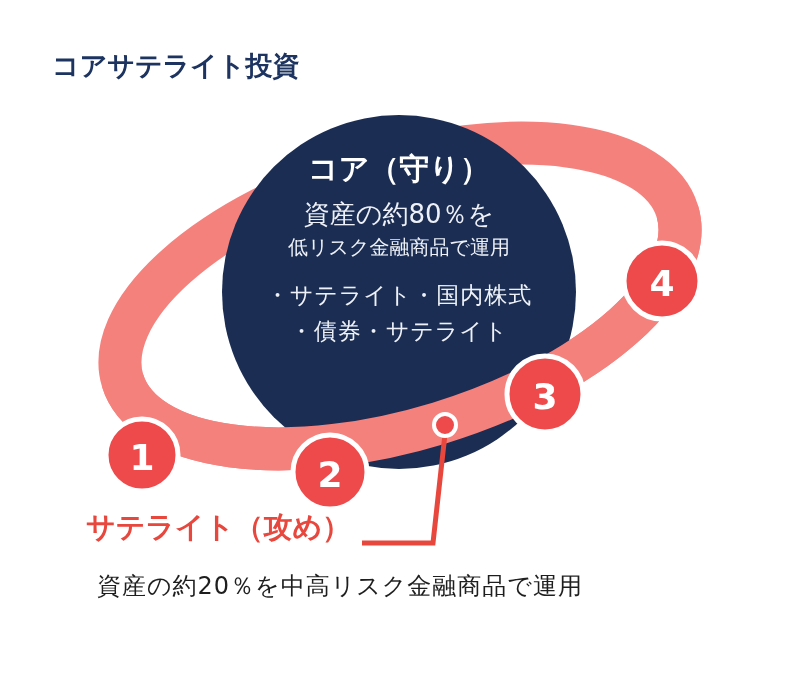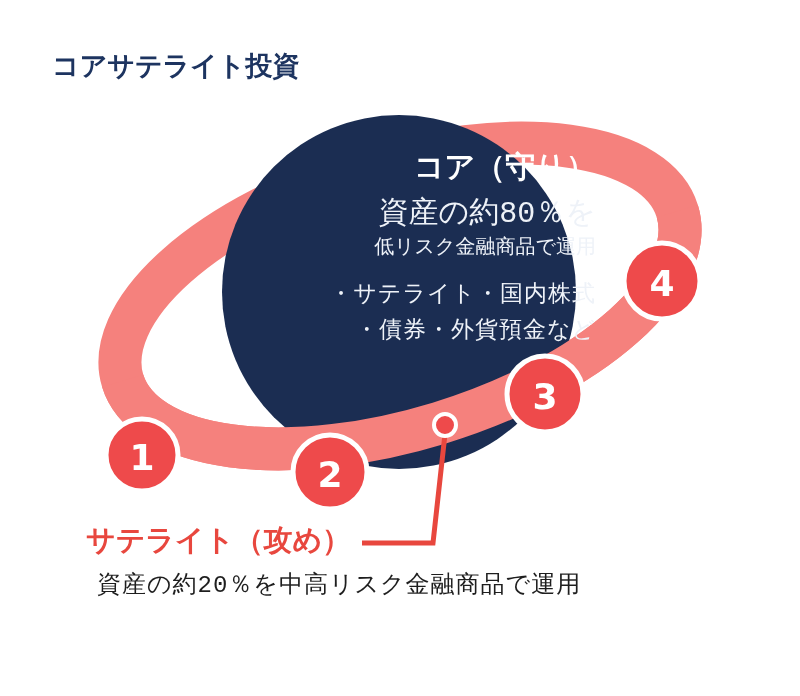--- a/index.html
+++ b/index.html
@@ -16,49 +16,48 @@
     overflow: hidden;
   }
   .canvas svg {
     position: absolute;
     left: 0;
     top: 0;
   }
   .txt {
     position: absolute;
     white-space: nowrap;
-    font-family: Liberation Mono, monospace;
   }
   .diagram-title {
     left: 52px;
     top: 48px;
     font-size: 27px;
     font-weight: 700;
     color: #1d3460;
   }
   .core-line {
-    left: 236px;
+    left: 219px;
     width: 360px;
-    text-align: right;
+    text-align: center;
     color: #eef2f8;
   }
   .core-heading {
     top: 149px;
     font-size: 30px;
     line-height: 40px;
     font-weight: 700;
     color: #ffffff;
   }
-  .core-line1 { top: 199px; font-size: 30px; line-height: 31px; }
+  .core-line1 { top: 199px; font-size: 26px; line-height: 31px; }
   .core-line2 { top: 232px; font-size: 20px; line-height: 31px; }
   .core-bullet1 { top: 280px; font-size: 23px; line-height: 31px; letter-spacing: 1px; }
   .core-bullet2 { top: 316px; font-size: 23px; line-height: 31px; letter-spacing: 1px; }
   .satellite-heading {
     left: 86px;
-    top: 524px;
+    top: 508px;
     font-size: 29px;
     line-height: 38px;
     font-weight: 700;
     color: #e8473e;
   }
   .satellite-desc {
     left: 97px;
     top: 570px;
     font-size: 24px;
     line-height: 32px;
@@ -117,18 +116,18 @@
       <text class="marker-num" x="662" y="283" text-anchor="middle" dominant-baseline="central">4</text>
     </g>
   </svg>
 
   <div class="txt diagram-title">コアサテライト投資</div>
 
   <div class="txt core-line core-heading">コア（守り）</div>
   <div class="txt core-line core-line1">資産の約80％を</div>
   <div class="txt core-line core-line2">低リスク金融商品で運用</div>
   <div class="txt core-line core-bullet1">・サテライト・国内株式</div>
-  <div class="txt core-line core-bullet2">・債券・外貨預金など</div>
+  <div class="txt core-line core-bullet2">・債券・サテライト</div>
 
   <div class="txt satellite-heading">サテライト（攻め）</div>
   <div class="txt satellite-desc">資産の約20％を中高リスク金融商品で運用</div>
 
 </div>
 
 </body></html>

